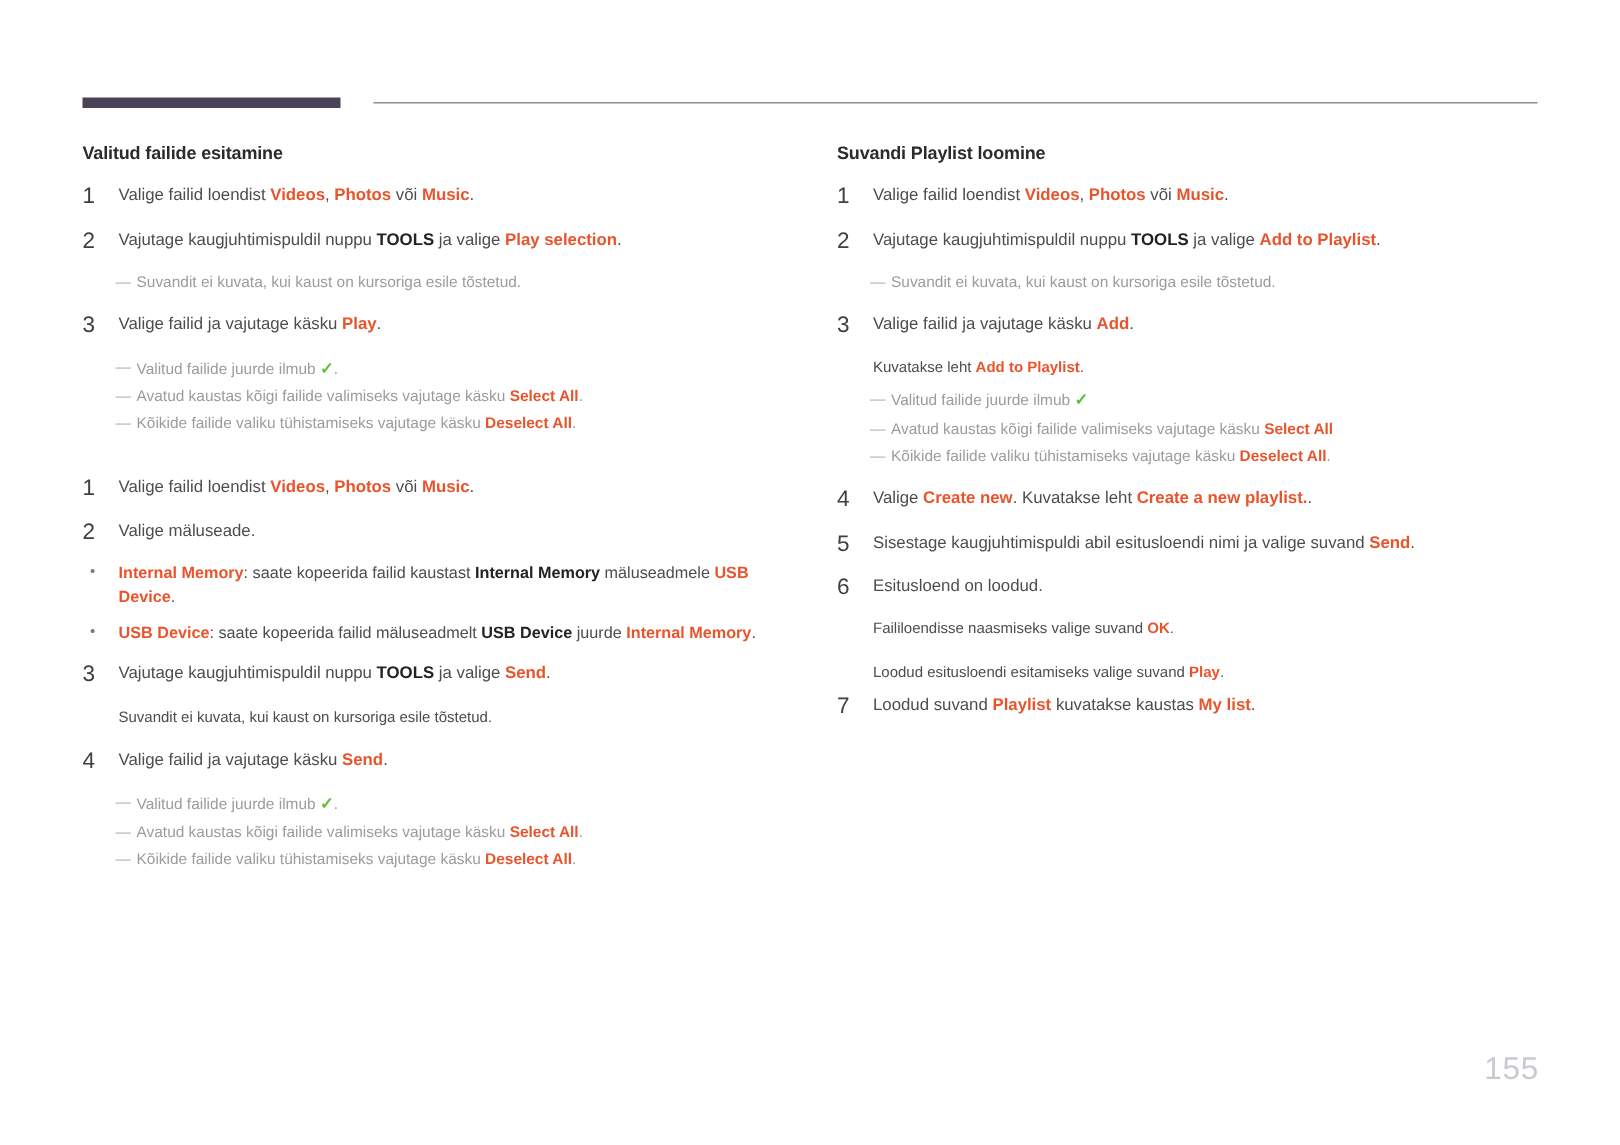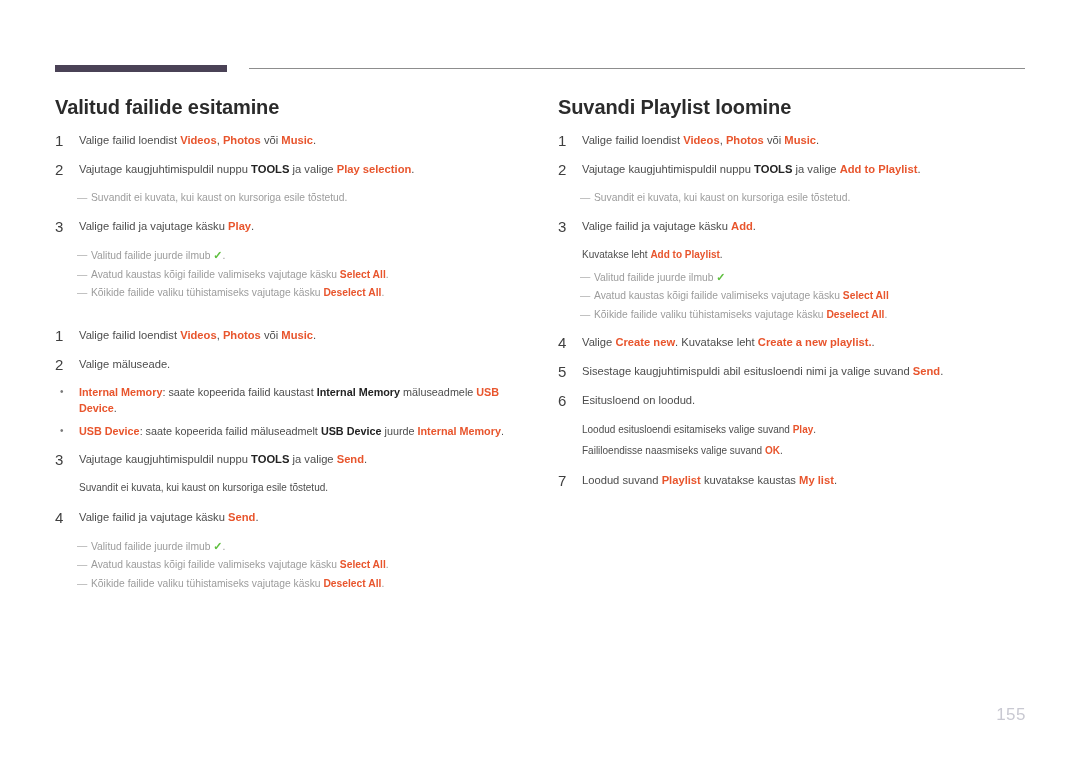--- a/index.html
+++ b/index.html
@@ -51,21 +51,21 @@
   
   .col {
     position: absolute;
     top: 95px;
     width: 470px;
   }
   .col-left  { left: 55px; }
   .col-right { left: 558px; }
 
   h2.section-title {
-    font-size: 20px;
+    font-size: 12px;
     font-weight: bold;
     color: #2b2b2b;
     margin: 0 0 13px 0;
     letter-spacing: -0.1px;
     line-height: 1.2;
   }
   .section + .section { margin-top: 26px; }
 
   
   .step {
@@ -139,21 +139,21 @@
 
   
   .em   { color: #e8552d; font-weight: bold; }
   .key  { color: #232323; font-weight: bold; }
 
   
   .page-number {
     position: absolute;
     right: 54px;
     bottom: 38px;
-    font-size: 17px;
+    font-size: 21px;
     color: #c9c9d2;
     letter-spacing: 0.5px;
   }
 </style>
 </head>
 <body>
 
 <div class="page">
 
   <div class="top-rule">
@@ -243,22 +243,22 @@
           <span class="step-body"><span>Valige </span><span class="em">Create new</span><span>. Kuvatakse leht </span><span class="em">Create a new playlist.</span><span>.</span></span>
         </div>
         <div class="step">
           <span class="num">5</span>
           <span class="step-body"><span>Sisestage kaugjuhtimispuldi abil esitusloendi nimi ja valige suvand </span><span class="em">Send</span><span>.</span></span>
         </div>
         <div class="step">
           <span class="num">6</span>
           <span class="step-body"><span>Esitusloend on loodud.</span></span>
         </div>
+        <div class="substep"><span>Faililoendisse naasmiseks valige suvand </span><span class="em">OK</span><span>.</span></div>
         <div class="substep tight"><span>Loodud esitusloendi esitamiseks valige suvand </span><span class="em">Play</span><span>.</span></div>
-        <div class="substep"><span>Faililoendisse naasmiseks valige suvand </span><span class="em">OK</span><span>.</span></div>
         <div class="step">
           <span class="num">7</span>
           <span class="step-body"><span>Loodud suvand </span><span class="em">Playlist</span><span> kuvatakse kaustas </span><span class="em">My list</span><span>.</span></span>
         </div>
       </div>
     </div>
 
   <div class="page-number">155</div>
 
 </div>

